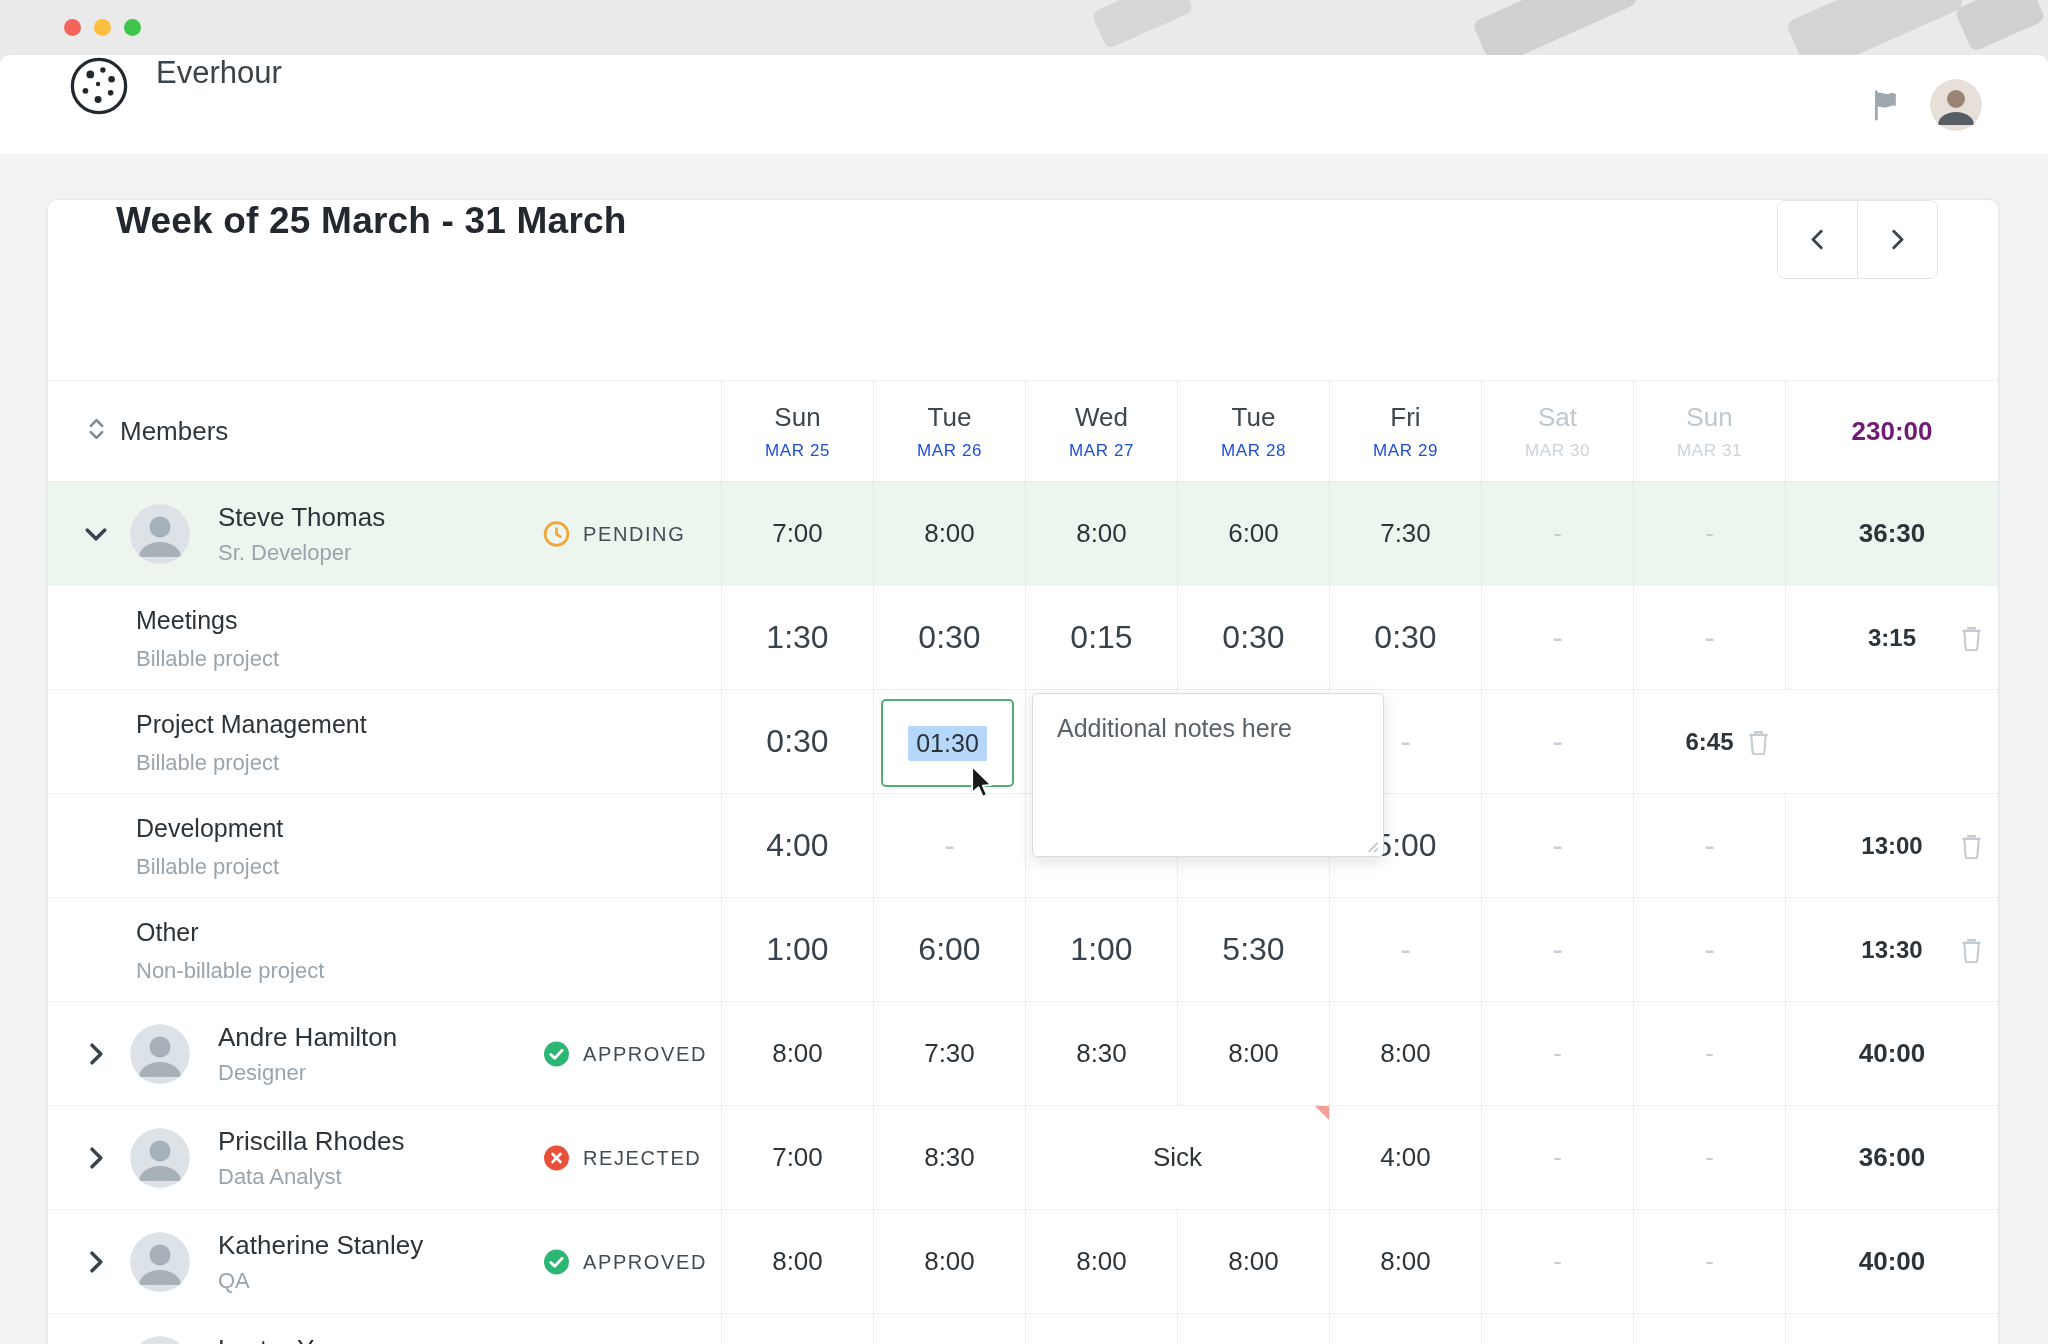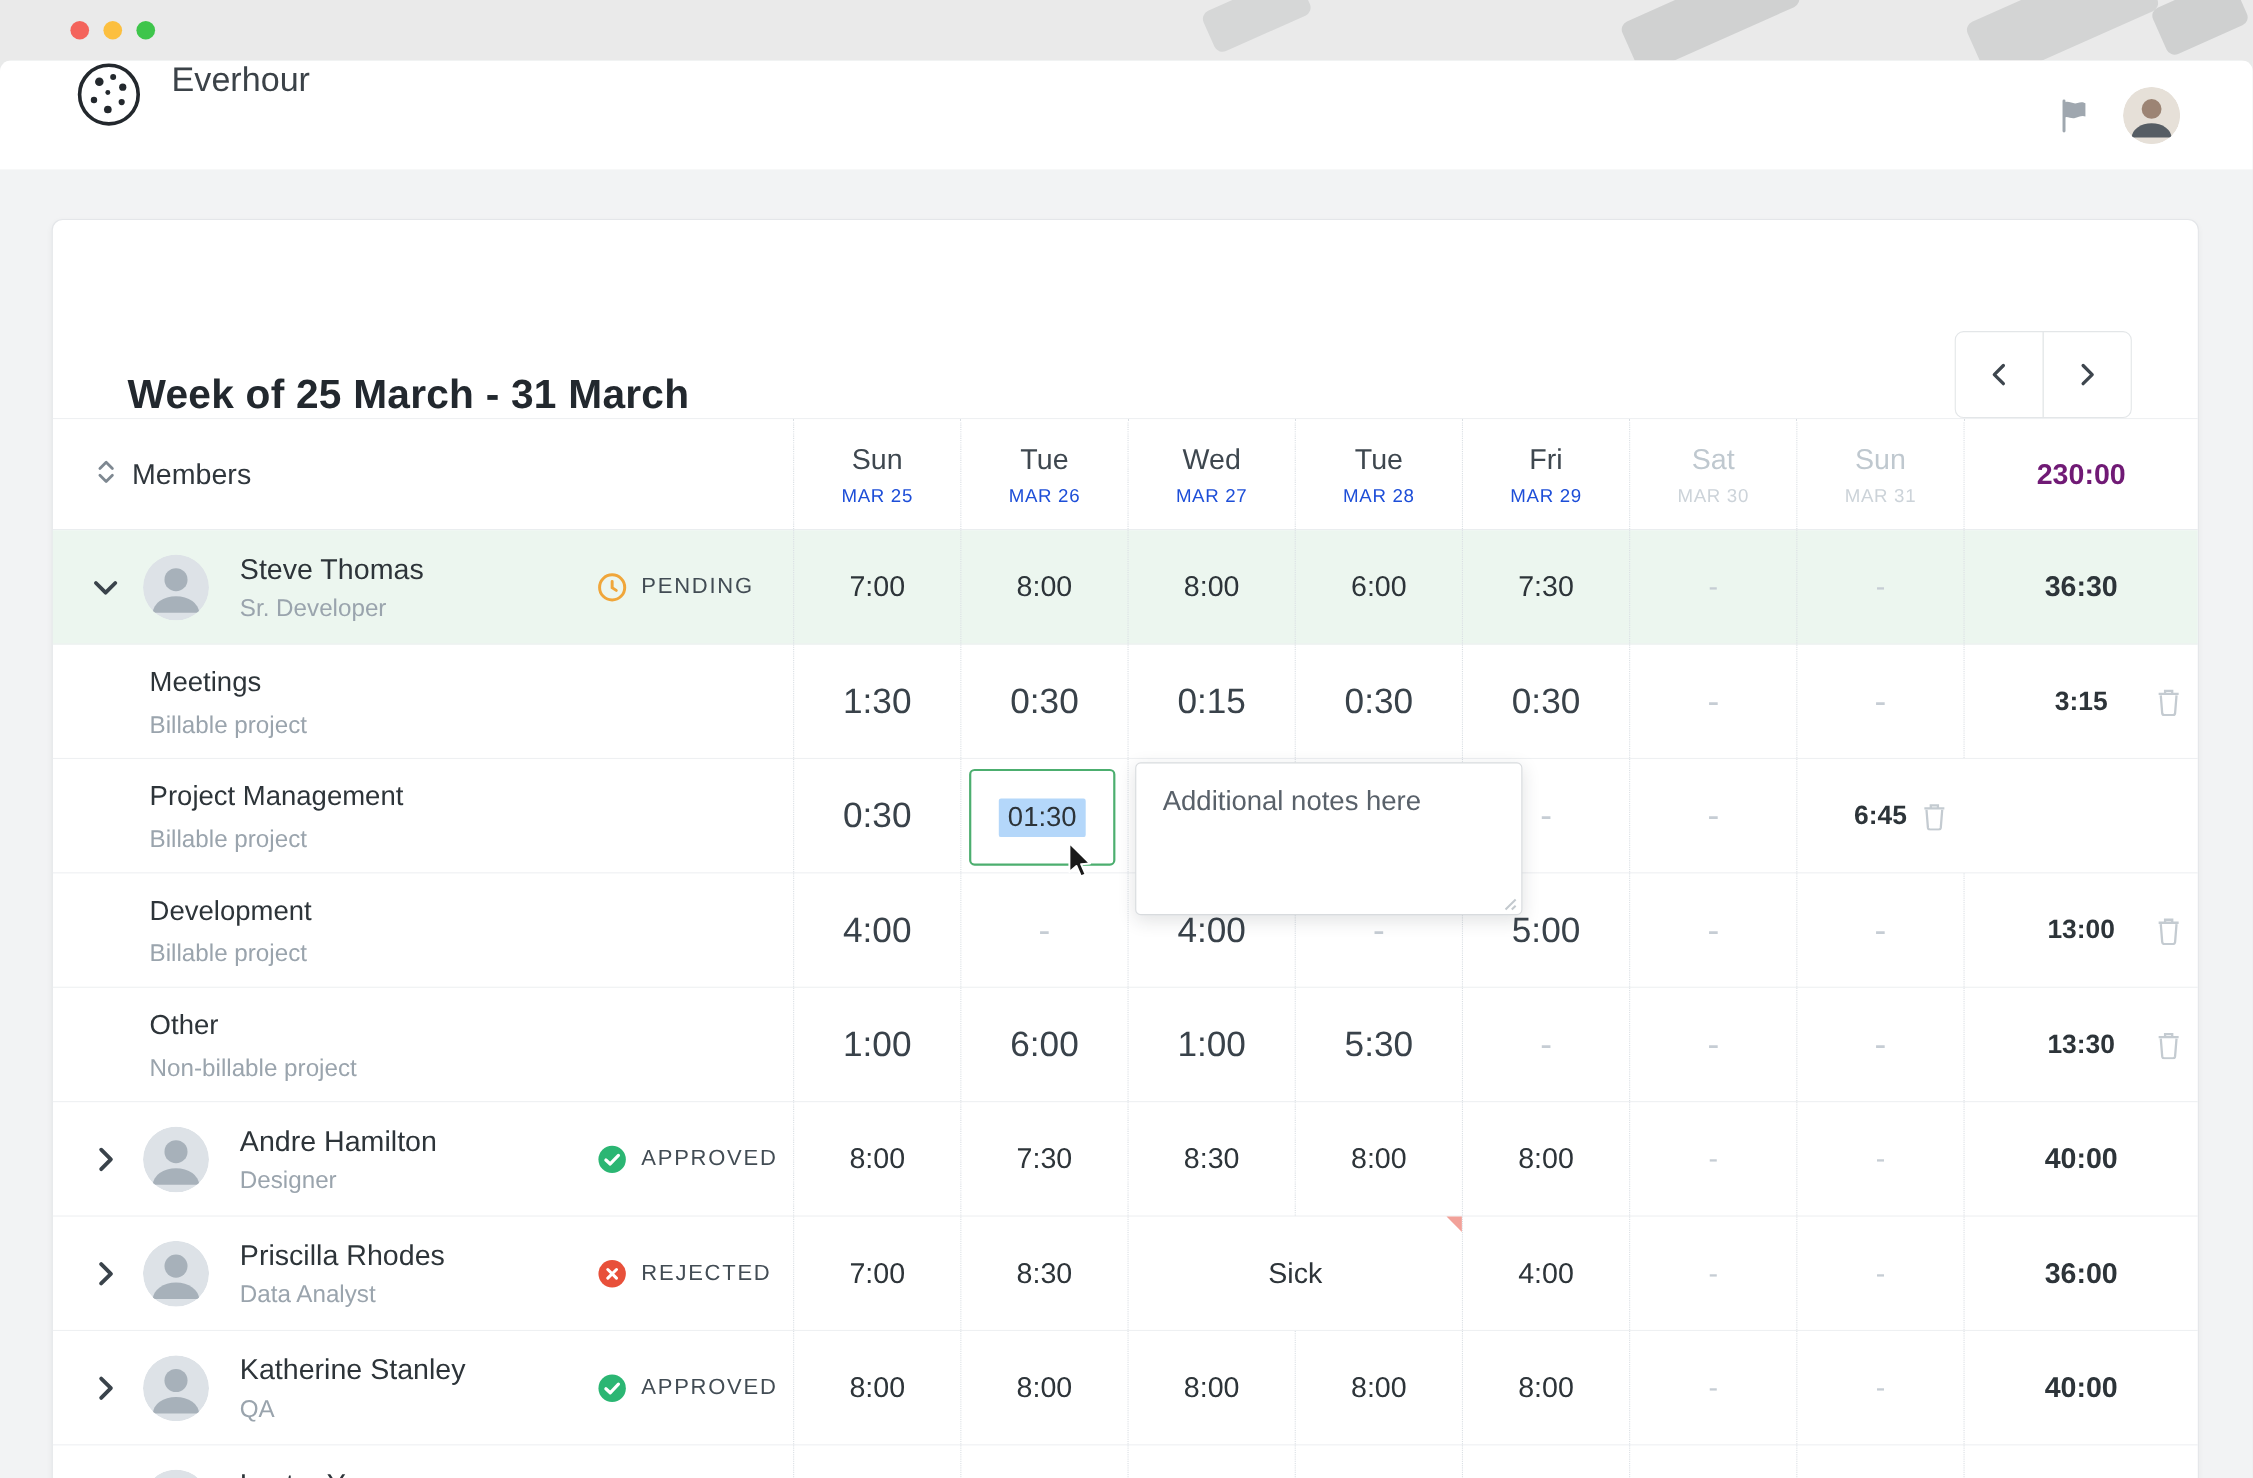--- a/index.html
+++ b/index.html
@@ -25,21 +25,21 @@
   .appbar{height:99px;background:#fff;display:flex;padding:0 66px 0 68px}
   .logo{display:flex;margin-right:26px}
   .appname{font-size:31px;color:#3b4248}
   .abar-right{margin-left:auto;display:flex;align-items:center;gap:30px}
   .flag{display:flex;opacity:.95}
   .uavatar{width:52px;height:52px;border-radius:50%;overflow:hidden;display:block}
 
   
   .card{position:absolute;left:47px;top:144px;width:1952px;height:1300px;background:#fff;
     border:1px solid #e4e6e9;border-radius:10px;box-shadow:0 2px 6px rgba(20,30,40,.04)}
-  .card-head{height:180px;display:flex;align-items:flex-end;padding:0 60px 0 68px}
+  .card-head{height:180px;display:flex;align-items:flex-start;padding:0 60px 0 68px}
   .wtitle{font-size:37px;font-weight:600;color:#22282e;letter-spacing:.2px}
   .nav{margin-left:auto;display:flex}
   .navbtn{width:81px;height:79px;background:#fff;border:1px solid #e3e6e8;display:flex;
     align-items:center;justify-content:center;cursor:pointer}
   .navbtn.prev{border-radius:8px 0 0 8px}
   .navbtn.next{border-radius:0 8px 8px 0;margin-left:-1px}
 
   
   .thead,.trow{display:grid;grid-template-columns:673px repeat(7,152px) minmax(0,1fr)}
   .thead{height:102px;border-top:1px solid #eef0f2;border-bottom:1px solid #e8ebee}
@@ -81,21 +81,21 @@
   .tcell{display:flex;align-items:center;justify-content:center;position:relative}
   .mt .tval{font-size:26px;font-weight:600}
   .pt .tval{font-size:24px;font-weight:600}
   .trash{position:absolute;right:16px;top:50%;transform:translateY(-50%);display:flex;cursor:pointer}
 
   
   .editbox{position:absolute;left:833px;top:499px;width:133px;height:88px;background:#fff;
     border:2px solid var(--c-edit_border,#4cae6f);border-radius:5px;display:flex;align-items:center;
     justify-content:center;z-index:4}
   .sel{background:var(--c-selection,#b4d7fa);font-size:25px;color:#2c3338;padding:3px 8px;border-radius:2px}
-  .popover{position:absolute;left:984px;top:493px;width:352px;height:139px;background:#fff;
+  .popover{position:absolute;left:984px;top:493px;width:352px;height:164px;background:#fff;
     border:1px solid #d8dbde;border-radius:5px;box-shadow:0 5px 16px rgba(30,40,50,.13);
     z-index:5;padding:20px 24px}
   .ptext{font-size:25px;color:#59616a}
   .rhandle{position:absolute;right:3px;bottom:2px;display:flex}
   .cursor{position:absolute;left:919px;top:564px;z-index:6;display:flex;pointer-events:none}
 </style>
 </head>
 <body>
 
 <div class="screen">

